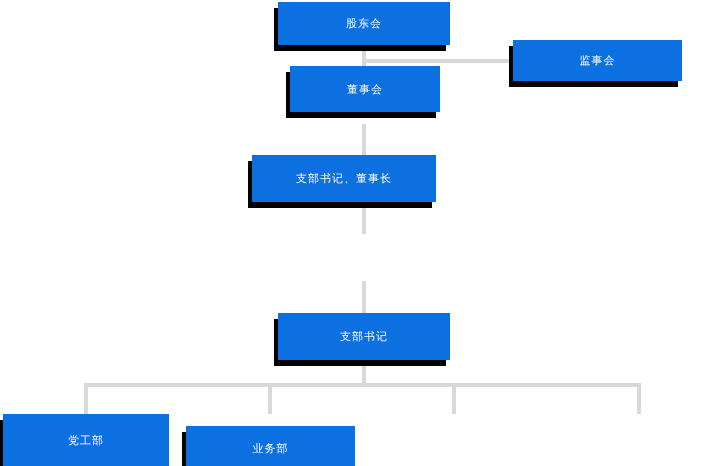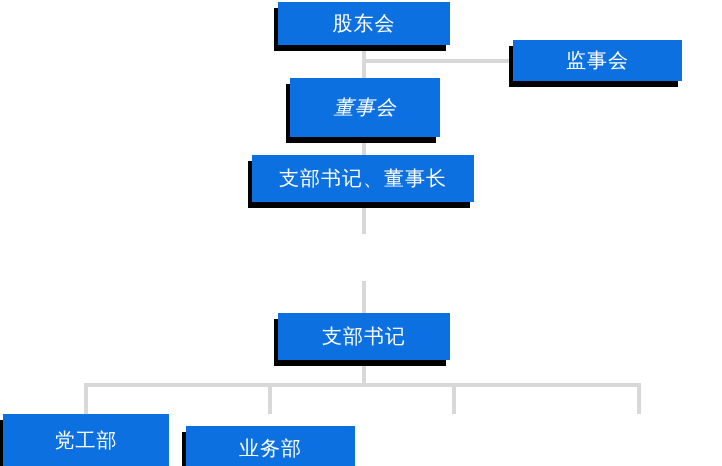--- a/index.html
+++ b/index.html
@@ -16,34 +16,34 @@
     overflow: hidden;
   }
   .node {
     position: absolute;
     background: var(--node-fill, #0d70e0);
     color: var(--node-text, #ffffff);
     box-shadow: -4px 6px 0 var(--node-shadow, #000000);
     display: flex;
     align-items: center;
     justify-content: center;
-    font-size: 20px;
+    font-size: 11px;
     letter-spacing: 1px;
     white-space: nowrap;
     box-sizing: border-box;
   }
   .connector {
     position: absolute;
     background: var(--connector, #d8d8d8);
   }
   
   .n-shareholders      { left: 278px; top: 2px;   width: 172px; height: 43px; }
   .n-supervisory       { left: 513px; top: 40px;  width: 169px; height: 41px; }
-  .n-board             { left: 290px; top: 78px;  width: 150px; height: 59px; font-style: italic; }
-  .n-secretary         { left: 252px; top: 155px; width: 222px; height: 47px; }
+  .n-board             { left: 290px; top: 66px;  width: 150px; height: 46px; }
+  .n-secretary         { left: 252px; top: 155px; width: 184px; height: 47px; }
   .n-gm                { left: 278px; top: 234px; width: 172px; height: 47px; }
   .n-deputy-gm         { left: 278px; top: 313px; width: 172px; height: 47px; }
   .n-party-work        { left: 3px;   top: 414px; width: 166px; height: 52px; }
   .n-business          { left: 186px; top: 414px; width: 169px; height: 44px; margin-top: 12px; }
   .n-general-affairs   { left: 368px; top: 414px; width: 172px; height: 44px; }
   .n-finance           { left: 556px; top: 414px; width: 165px; height: 44px; }
   
   .c-v1   { left: 362px; top: 45px;  width: 4px;   height: 33px; }
   .c-h1   { left: 364px; top: 59px;  width: 149px; height: 4px; }
   .c-v2   { left: 362px; top: 124px; width: 4px;   height: 31px; }

